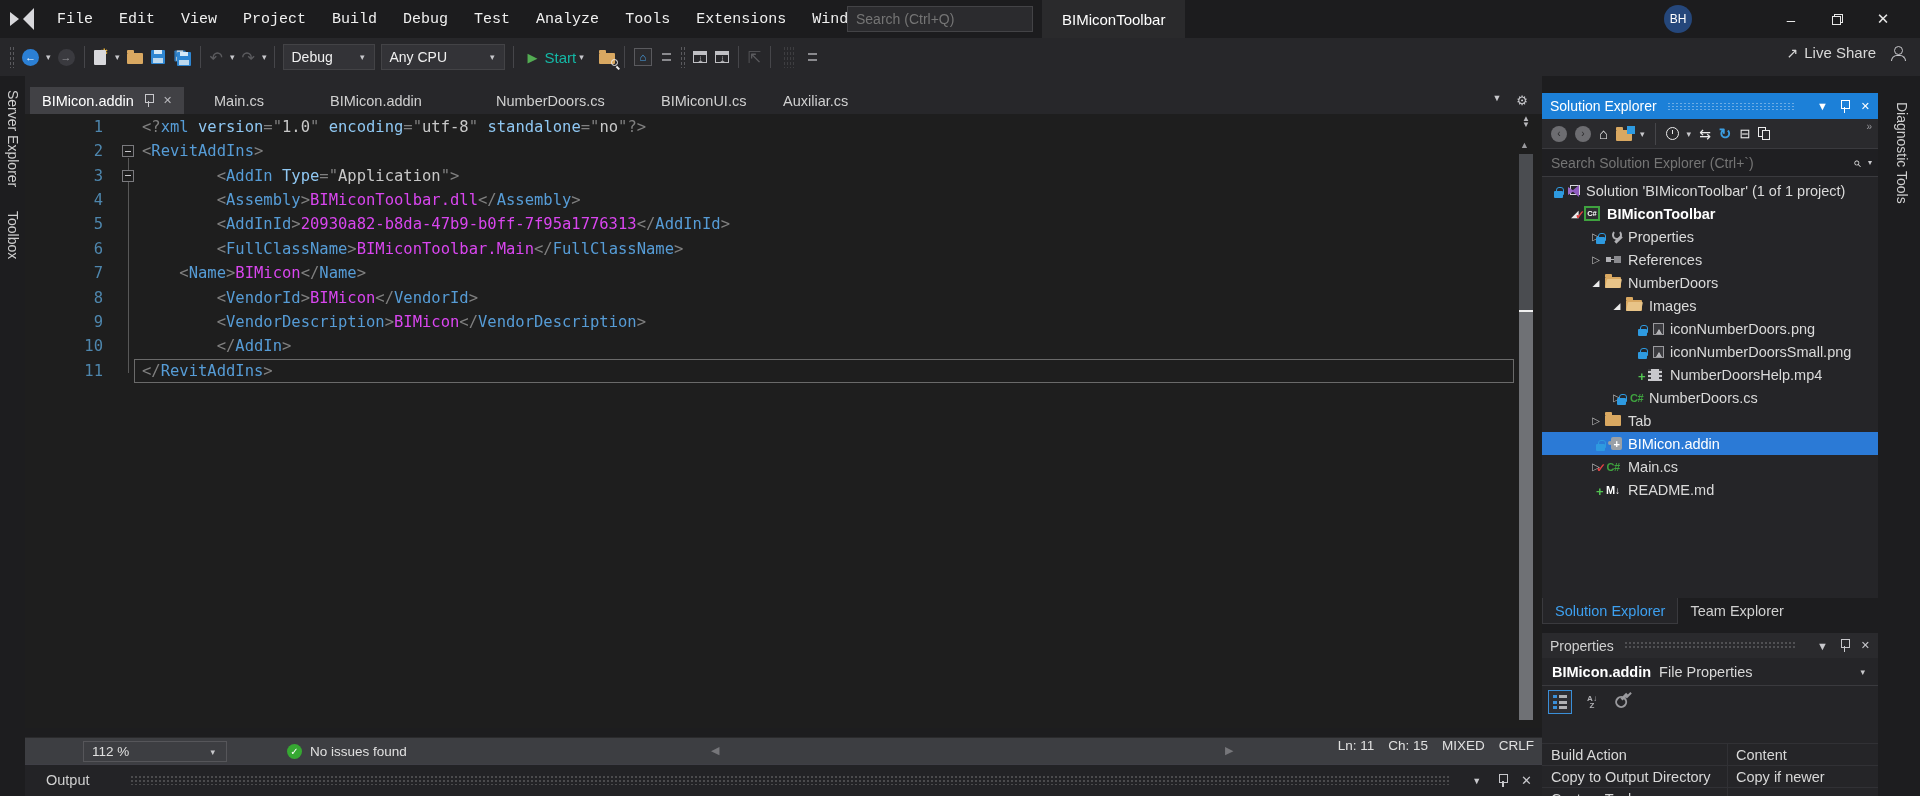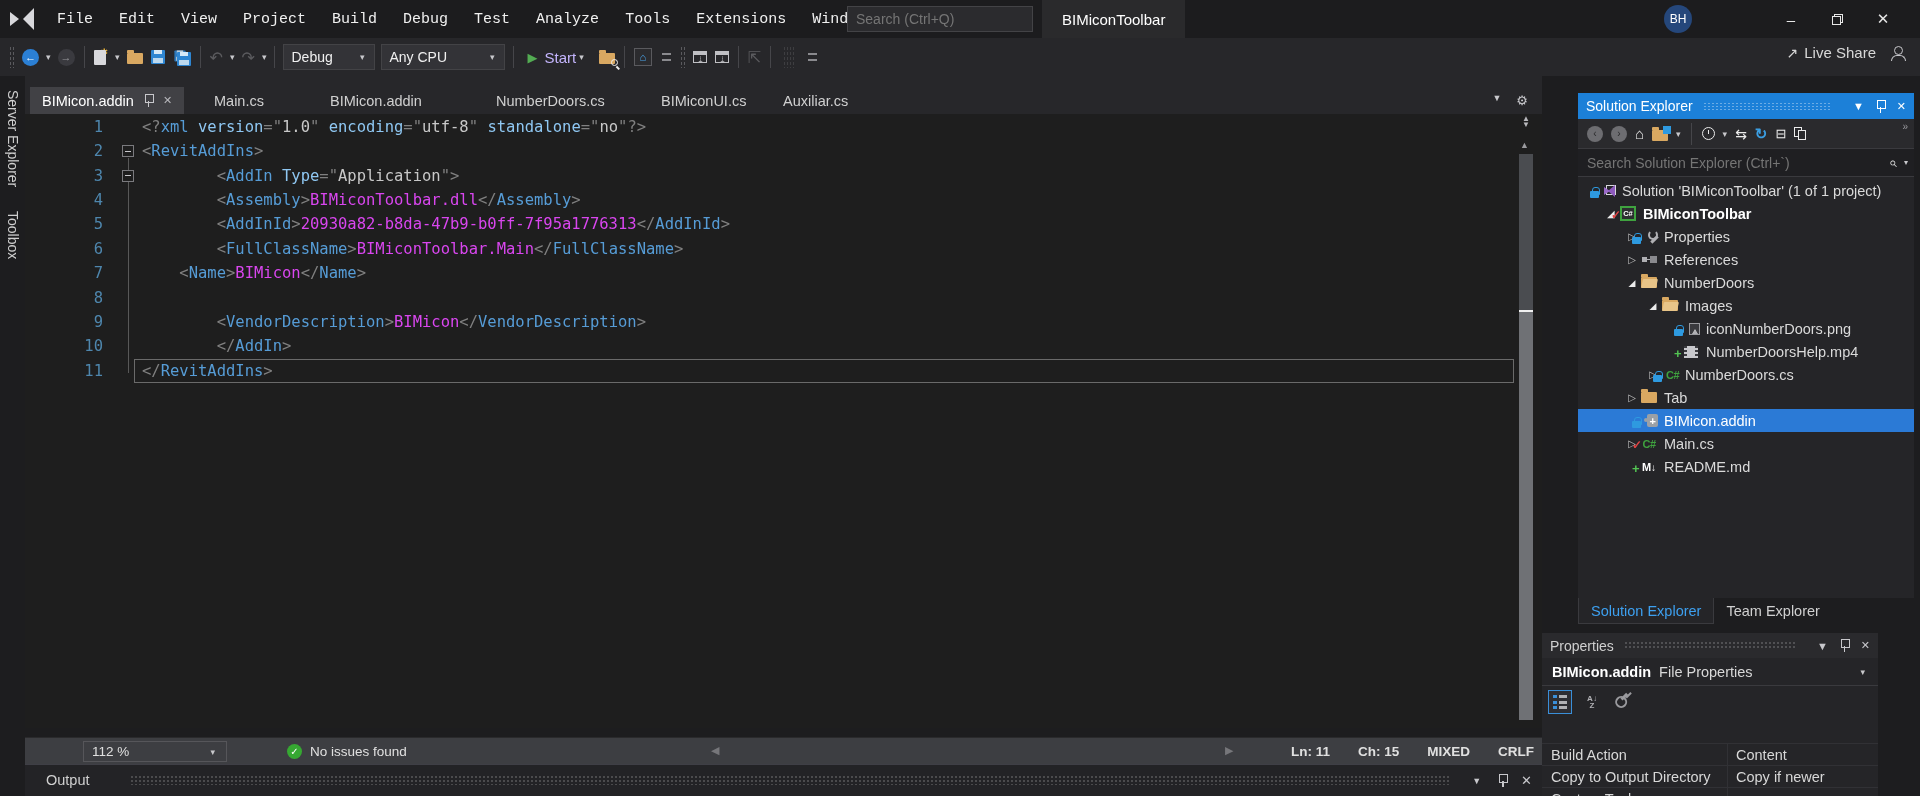--- a/index.html
+++ b/index.html
@@ -50,21 +50,21 @@
   .star { color:#e8b339; font-size:9px; margin-left:-5px; margin-top:-10px; }
   .uglyph { font-size:16px; color:#9a9a9e; }
   .boxed { width:18px; height:18px; border:1px solid #5a5a5e; background:#2b2b2e; display:flex; align-items:center; justify-content:center; font-size:11px; color:#4aa3e8; }
   .mag2 { position:absolute; right:-3px; bottom:-2px; width:7px; height:7px; border:1.5px solid #f0f0f0; border-radius:50%; }
   .mag2:after { content:""; position:absolute; right:-3px; bottom:-3px; width:4px; height:1.5px; background:#f0f0f0; transform:rotate(45deg); }
   .winico { width:14px; height:12px; border:1px solid #c0c0c4; border-top:4px solid #c0c0c4; position:relative; }
   .winico span { position:absolute; left:3px; top:0px; color:#c0c0c4; font-size:9px; }
   .lines-ico { width:9px; height:8px; border-top:2px solid #8a8a8e; border-bottom:2px solid #8a8a8e; margin:0 2px; }
   #start-group { display:flex; align-items:center; padding:0 8px; }
   #start-play { color:#53ac53; font-size:13px; margin-right:7px; }
-  #start-label { color:#c4b5fd; font-size:15px; }
+  #start-label { color:#14b8a6; font-size:15px; }
   .combo { width:92px; height:26px; background:#333337; border:1px solid #434346; display:flex; align-items:center; font-size:14px; color:#f0f0f0; padding:0 7px; margin:0 3px; }
   .combo .cval { flex:1; }
   .combo.wide { width:124px; }
   #toolbar-right { position:absolute; right:14px; top:44px; display:flex; align-items:center; gap:14px; }
   #live-share { display:flex; align-items:center; gap:6px; font-size:15px; color:#d8d8d8; }
   .share-ico { font-size:14px; color:#d8d8d8; }
   .person-ico { position:relative; width:16px; height:14px; }
   .person-ico:before { content:""; position:absolute; left:4px; top:0; width:7px; height:7px; border:1.5px solid #c8c8cc; border-radius:50%; }
   .person-ico:after { content:""; position:absolute; left:1px; bottom:-1px; width:13px; height:5px; border:1.5px solid #c8c8cc; border-bottom:none; border-radius:6px 6px 0 0; }
 
@@ -98,34 +98,34 @@
   #v-thumb { position:absolute; left:0; top:158px; width:14px; height:408px; background:#6f7175; }
   #v-mark { position:absolute; left:0; top:156px; width:14px; height:2px; background:#f0f0f0; }
 
   
   #editor-status { position:absolute; left:0; top:661px; width:100%; height:27px; background:#3d3e42; border-top:1px solid #2a2a2c; font-size:13.5px; color:#e0e0e0; }
   #zoom-combo { position:absolute; left:58px; top:3px; width:144px; height:21px; border:1px solid #56565a; display:flex; align-items:center; padding:0 8px; }
   #zoom-combo .cval { flex:1; }
   #issues { position:absolute; left:262px; top:3px; display:flex; align-items:center; gap:8px; height:21px; }
   .ok-badge { width:15px; height:15px; border-radius:50%; background:#36a832; color:#fff; font-size:10px; display:flex; align-items:center; justify-content:center; }
   .nav-arrow { position:absolute; top:6px; color:#76767a; font-size:11px; }
-  #stat-right { position:absolute; right:8px; top:0; height:27px; display:flex; align-items:center; gap:28px;font-weight:bold; }
+  #stat-right { position:absolute; right:8px; top:0; height:27px; display:flex; align-items:flex-start; gap:14px; }
 
   
   #output-head { position:absolute; left:0; top:688px; width:100%; height:32px; background:#232326; border-top:1px solid #3f3f46; }
   #output-title { position:absolute; left:21px; top:7px; font-size:14.5px; color:#d0d0d0; }
   .dots { background-image:radial-gradient(rgba(255,255,255,.18) 1px, transparent 1px); background-size:4px 4px; }
   #output-dots { position:absolute; left:105px; top:10px; width:1320px; height:10px; }
   #output-icons { position:absolute; right:10px; top:8px; display:flex; gap:14px; align-items:center; color:#c8c8cc; }
   .pin-ico { position:relative; width:9px; height:13px; }
   .pin-ico:before { content:""; position:absolute; left:1px; top:0; width:7px; height:7px; border:1.5px solid #c8c8cc; }
   .pin-ico:after { content:""; position:absolute; left:4px; top:7px; width:1.5px; height:6px; background:#c8c8cc; }
 
   
-  #se-panel { position:absolute; left:1542px; top:93px; width:336px; height:531px; background:#252528;margin-left:36px; }
+  #se-panel { position:absolute; left:1542px; top:93px; width:336px; height:531px; background:#252528; }
   #se-header { position:absolute; left:0; top:0; width:100%; height:26px; background:#1c80d8; display:flex; align-items:center; padding:0 8px; color:#fff; font-size:14px; }
   #se-header .dots { flex:1; height:9px; margin:0 10px; background-image:radial-gradient(rgba(255,255,255,.35) 1px, transparent 1px); background-size:4px 3px; }
   #se-header .hic { margin-left:12px; font-size:11px; color:#fff; }
   #se-header .pin-ico:before, #se-header .pin-ico:after { border-color:#fff; background:#fff; }
   #se-header .pin-ico:before { background:transparent; }
   #se-toolbar { position:absolute; left:0; top:26px; width:100%; height:30px; background:#2a2a2d; border-bottom:1px solid #3a3a3e; display:flex; align-items:center; padding:0 6px; gap:2px; }
   #se-toolbar .tbi { padding:0 3px; }
   .se-circ { width:16px; height:16px; border-radius:50%; background:#6d6d71; color:#2a2a2c; font-size:10px; display:flex; align-items:center; justify-content:center; }
   #se-overflow { position:absolute; right:6px; top:2px; color:#9a9a9e; font-size:10px; }
   #se-search { position:absolute; left:0; top:56px; width:100%; height:28px; background:#1f1f22; border-bottom:1px solid #3a3a3e; display:flex; align-items:center; }
@@ -377,21 +377,21 @@
       <div id="fold-line"></div>
       <div id="cur-line-box"></div>
       <div id="code-area">
           <div class="crow"><span class="lnum">1</span><span class="ctext"><span class="tok-d">&lt;?</span><span class="tok-g">xml</span><span class="tok-p"> </span><span class="tok-a">version</span><span class="tok-d">="</span><span class="tok-v">1.0</span><span class="tok-d">"</span><span class="tok-p"> </span><span class="tok-a">encoding</span><span class="tok-d">="</span><span class="tok-v">utf-8</span><span class="tok-d">"</span><span class="tok-p"> </span><span class="tok-a">standalone</span><span class="tok-d">="</span><span class="tok-v">no</span><span class="tok-d">"?&gt;</span></span></div>
           <div class="crow"><span class="lnum">2</span><span class="fold-box"></span><span class="ctext"><span class="tok-d">&lt;</span><span class="tok-g">RevitAddIns</span><span class="tok-d">&gt;</span></span></div>
           <div class="crow"><span class="lnum">3</span><span class="fold-box"></span><span class="ctext"><span class="tok-p">        </span><span class="tok-d">&lt;</span><span class="tok-g">AddIn</span><span class="tok-p"> </span><span class="tok-a">Type</span><span class="tok-d">="</span><span class="tok-v">Application</span><span class="tok-d">"&gt;</span></span></div>
           <div class="crow"><span class="lnum">4</span><span class="ctext"><span class="tok-p">        </span><span class="tok-d">&lt;</span><span class="tok-g">Assembly</span><span class="tok-d">&gt;</span><span class="tok-x">BIMiconToolbar.dll</span><span class="tok-d">&lt;/</span><span class="tok-g">Assembly</span><span class="tok-d">&gt;</span></span></div>
           <div class="crow"><span class="lnum">5</span><span class="ctext"><span class="tok-p">        </span><span class="tok-d">&lt;</span><span class="tok-g">AddInId</span><span class="tok-d">&gt;</span><span class="tok-x">20930a82-b8da-47b9-b0ff-7f95a1776313</span><span class="tok-d">&lt;/</span><span class="tok-g">AddInId</span><span class="tok-d">&gt;</span></span></div>
           <div class="crow"><span class="lnum">6</span><span class="ctext"><span class="tok-p">        </span><span class="tok-d">&lt;</span><span class="tok-g">FullClassName</span><span class="tok-d">&gt;</span><span class="tok-x">BIMiconToolbar.Main</span><span class="tok-d">&lt;/</span><span class="tok-g">FullClassName</span><span class="tok-d">&gt;</span></span></div>
           <div class="crow"><span class="lnum">7</span><span class="ctext"><span class="tok-p">    </span><span class="tok-d">&lt;</span><span class="tok-g">Name</span><span class="tok-d">&gt;</span><span class="tok-x">BIMicon</span><span class="tok-d">&lt;/</span><span class="tok-g">Name</span><span class="tok-d">&gt;</span></span></div>
-          <div class="crow"><span class="lnum">8</span></div>
+          <div class="crow"><span class="lnum">8</span><span class="ctext"><span class="tok-p">        </span><span class="tok-d">&lt;</span><span class="tok-g">VendorId</span><span class="tok-d">&gt;</span><span class="tok-x">BIMicon</span><span class="tok-d">&lt;/</span><span class="tok-g">VendorId</span><span class="tok-d">&gt;</span></span></div>
           <div class="crow"><span class="lnum">9</span><span class="ctext"><span class="tok-p">        </span><span class="tok-d">&lt;</span><span class="tok-g">VendorDescription</span><span class="tok-d">&gt;</span><span class="tok-x">BIMicon</span><span class="tok-d">&lt;/</span><span class="tok-g">VendorDescription</span><span class="tok-d">&gt;</span></span></div>
           <div class="crow"><span class="lnum">10</span><span class="ctext"><span class="tok-p">        </span><span class="tok-d">&lt;/</span><span class="tok-g">AddIn</span><span class="tok-d">&gt;</span></span></div>
           <div class="crow"><span class="lnum">11</span><span class="ctext"><span class="tok-d">&lt;/</span><span class="tok-g">RevitAddIns</span><span class="tok-d">&gt;</span></span></div>
         </div>
       <div id="v-scroll">
         <div id="split-grip">▲<br>▼</div>
         <div id="v-up">▲</div>
         <div id="v-track">
           <div id="v-thumb"></div>
           <div id="v-mark"></div>
@@ -539,20 +539,28 @@
           <span class="texp"></span>
           <span class="tico">
             <span class="tbadge badge-lock"></span>
             <span class="ico-img"></span>
           </span>
           <span>iconNumberDoors.png</span>
         </div>
         <div class="trow" style="padding-left: 88px;">
           <span class="texp"></span>
           <span class="tico">
+            <span class="tbadge badge-lock"></span>
+            <span class="ico-img"></span>
+          </span>
+          <span>iconNumberDoorsSmall.png</span>
+        </div>
+        <div class="trow" style="padding-left: 88px;">
+          <span class="texp"></span>
+          <span class="tico">
             <span class="tbadge badge-plus">+</span>
             <span class="ico-video"></span>
           </span>
           <span>NumberDoorsHelp.mp4</span>
         </div>
         <div class="trow" style="padding-left: 67px;">
           <span class="texp">▷</span>
           <span class="tico">
             <span class="tbadge badge-lock"></span>
             <span class="ico-cs">C#</span>

